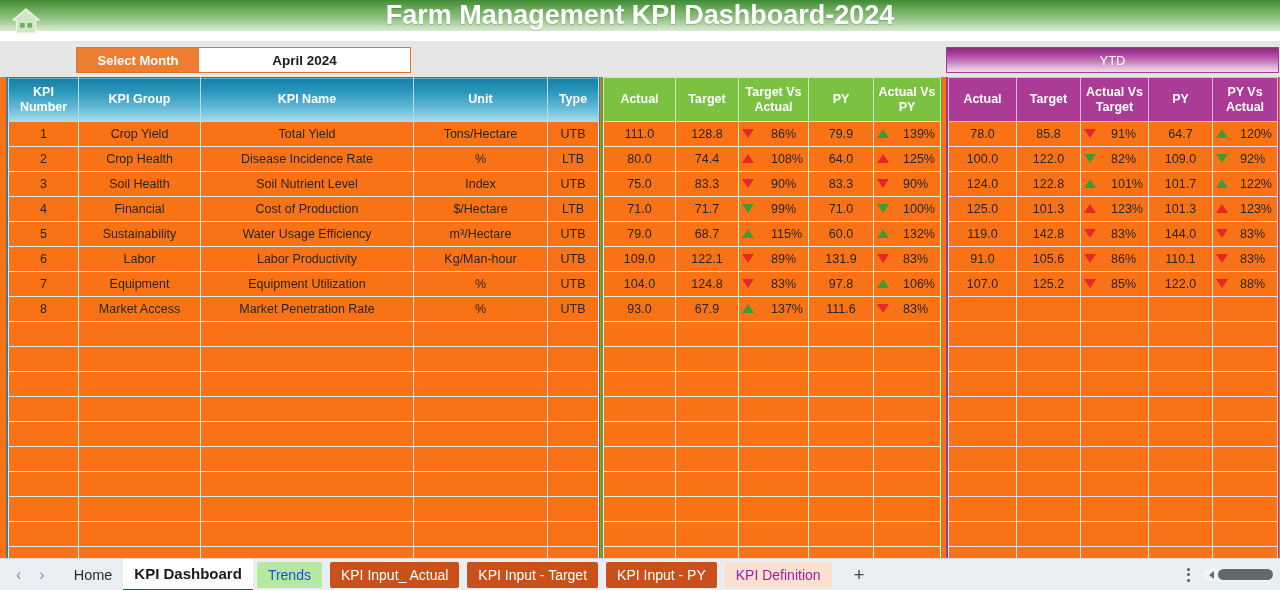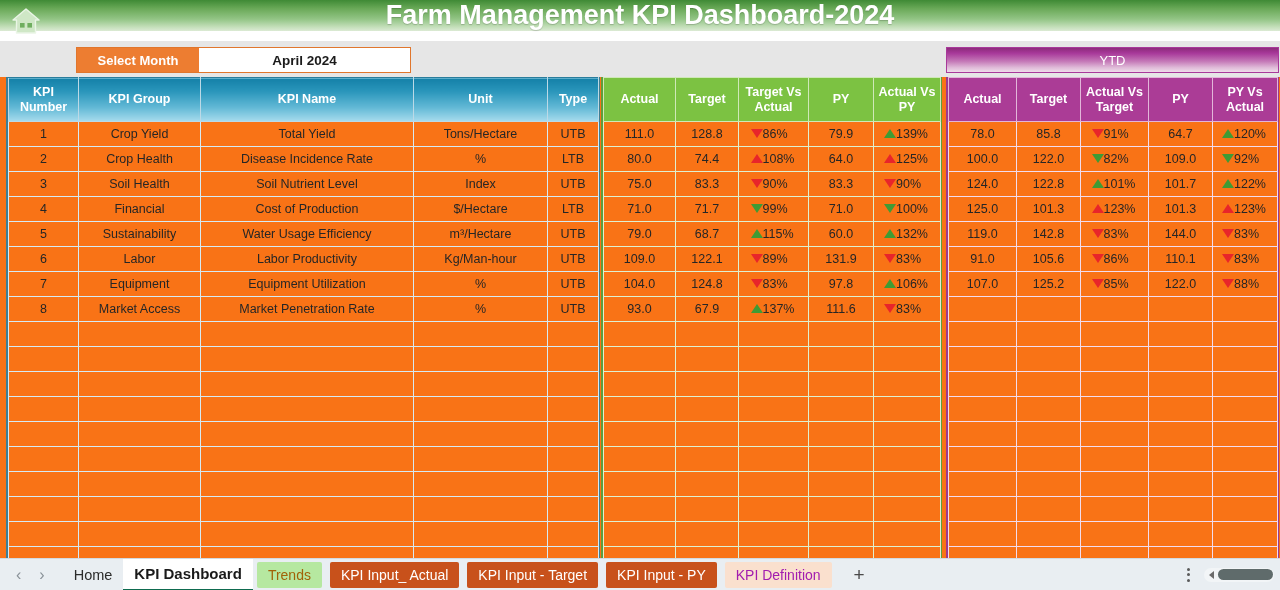--- a/index.html
+++ b/index.html
@@ -112,41 +112,41 @@
   .tbl-mid{ border-left:2px solid #5e9e3b; border-right:2px solid #5e9e3b; }
   .tbl-right{ border-left:2px solid #9d3a8c; border-right:2px solid #9d3a8c; }
 
   .tbl-left table, .tbl-mid table, .tbl-right table{ width:100%; }
 
   .arrow{ display:inline-block; width:0; height:0; vertical-align:middle; position:relative; top:-1px; }
   .arrow.up{ border-left:6px solid transparent; border-right:6px solid transparent; border-bottom:9px solid currentColor; }
   .arrow.down{ border-left:6px solid transparent; border-right:6px solid transparent; border-top:9px solid currentColor; }
   .red{ color:#e8252a; }
   .green{ color:#3f9b35; }
-  .cellpct{ display:flex; align-items:center; justify-content:center; gap:0; }
+  .cellpct{ display:flex; align-items:center; justify-content:space-between; gap:0; }
   .cellpct .pcttxt{ color:#262626; min-width:34px; text-align:left; }
 
   
   .sheetbar{
     position:absolute; left:0; top:558px; width:1280px; height:32px;
     background:#e9eef2; display:flex; align-items:center;
     border-top:1px solid #d3dadf;
   }
   .navarrows{ display:flex; align-items:center; margin-left:16px; gap:18px; color:#8a9299; font-size:16px; }
   .navarrows span{ cursor:default; }
   .tabs{ display:flex; align-items:stretch; height:32px; margin-left:18px; }
   .tab{
     display:flex; align-items:center; padding:0 11px; font-size:14.5px;
     color:#2b2b2b; background:transparent; height:32px; white-space:nowrap;
   }
   .tab.active{
     background:#ffffff; font-weight:bold; color:#1a1a1a;
     border-bottom:2.5px solid #0e6b4f; font-size:15px;
   }
-  .tab.green{ background:#b6e8a0; color:#a16207; margin:3px 4px; height:26px; border-radius:2px; font-size:14px;}
+  .tab.green{ background:#b6e8a0; color:#1d4ed8; margin:3px 4px; height:26px; border-radius:2px; font-size:14px;}
   .tab.orange{ background:#c8511b; color:#ffffff; margin:3px 4px; height:26px; border-radius:2px; font-size:14px;}
   .tab.peach{ background:#fae0ce; color:#a21caf; margin:3px 4px; height:26px; border-radius:2px; font-size:14px;}
   .tab.plus{ color:#4a4a4a; font-size:19px; padding:0 18px; }
   .bar-right{ margin-left:auto; display:flex; align-items:center; gap:8px; padding-right:6px; }
   .kebab{ display:flex; flex-direction:column; gap:2.5px; padding:0 6px; }
   .kebab i{ width:3px; height:3px; background:#5a5a5a; border-radius:50%; display:block; }
   .hscroll{ width:70px; height:14px; background:#f2f5f7; border-radius:7px; display:flex; align-items:center; }
   .hscroll .lt{ width:0;height:0;border-top:4px solid transparent;border-bottom:4px solid transparent;border-right:5px solid #6b6b6b; margin-left:5px;}
   .hscroll .thumb{ flex:1; height:11px; background:#5f6b6b; border-radius:6px; margin-left:4px; margin-right:1px;}
 </style>

